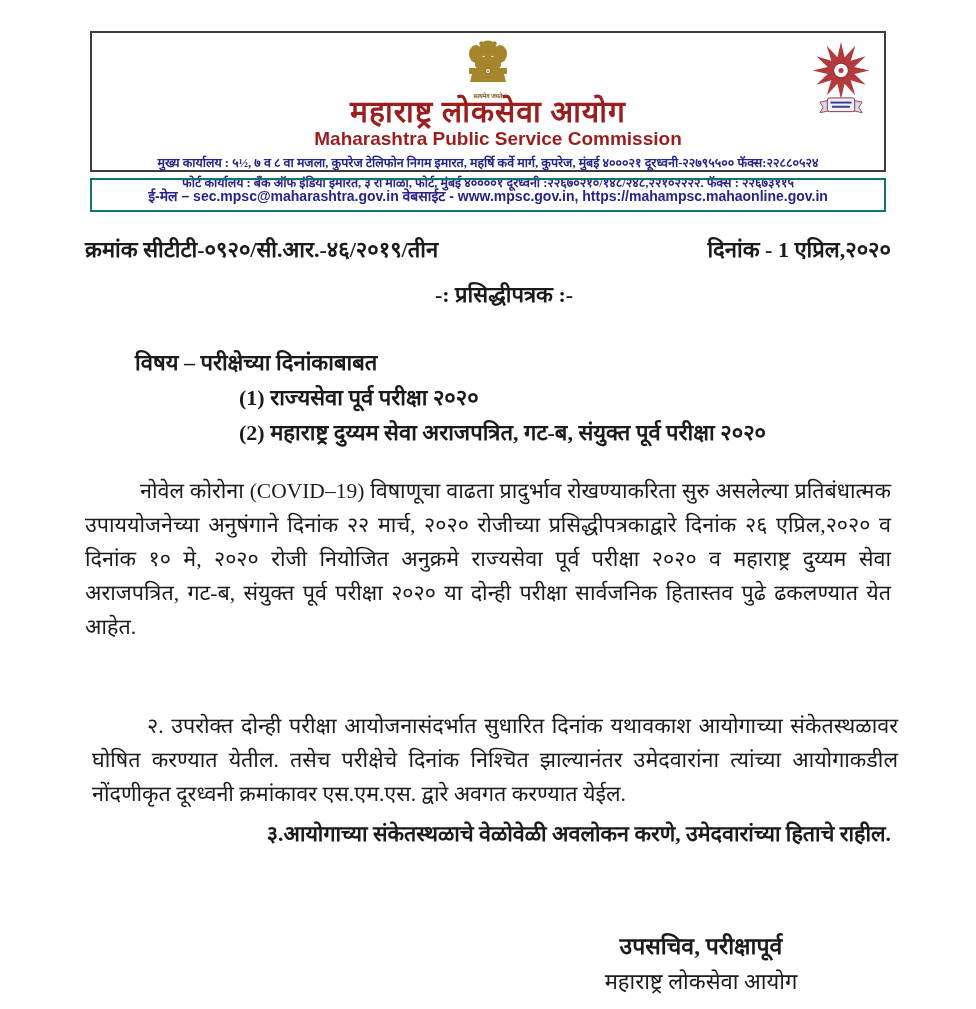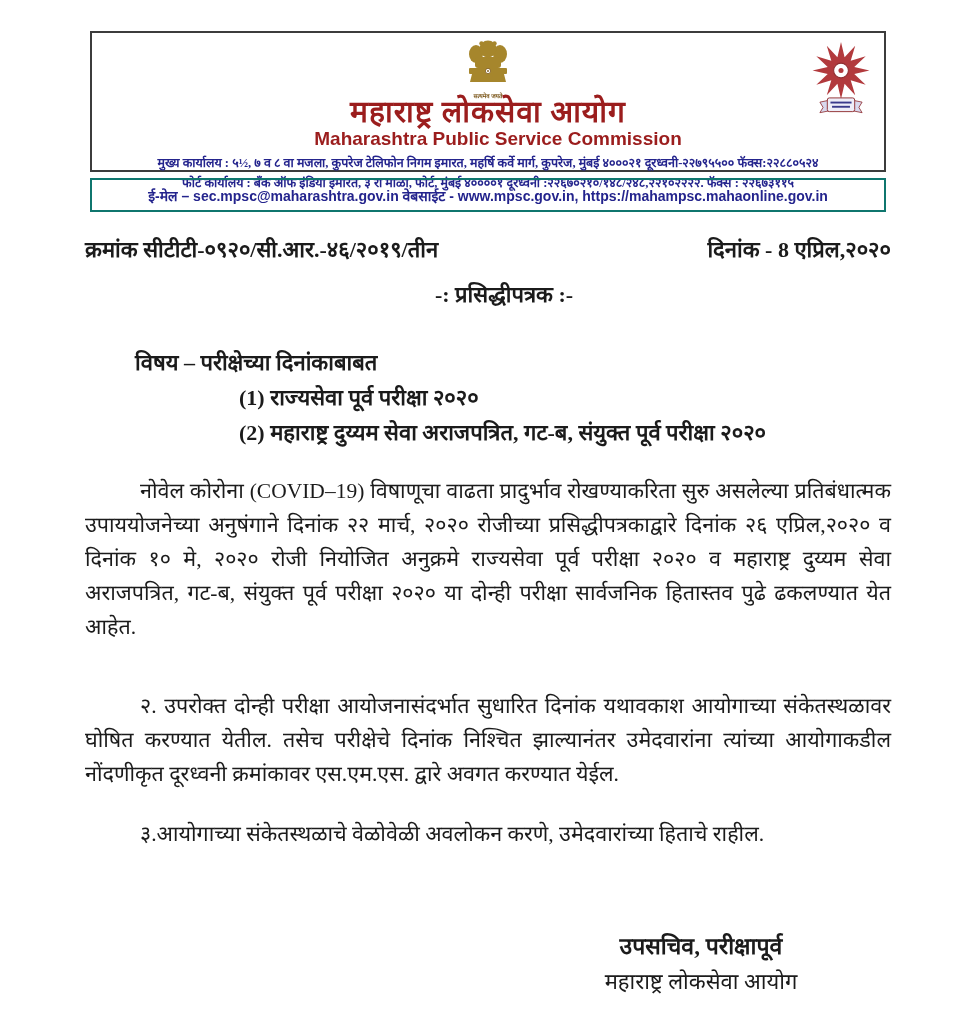--- a/index.html
+++ b/index.html
@@ -64,22 +64,22 @@
   }
   .subject-items { margin-left: 104px; }
 
   
   .para {
     position: absolute; left: 85px; width: 806px;
     font-size: 21.5px; line-height: 1.58; text-align: justify;
     text-indent: 55px;
   }
   .para-1 { top: 475px; }
-  .para-2 { top: 690px; }
-  .para-3 { top: 818px; text-align: left; }
+  .para-2 { top: 710px; margin-left: 7px; }
+  .para-3 { top: 818px; text-align: right; font-weight: bold; }
 
   
   .signature {
     position: absolute; right: 95px; top: 902px; width: 360px; text-align: center; margin-top: 28px;
   }
   .sig-designation { font-weight: bold; font-size: 23px; line-height: 1.5; }
   .sig-org { font-size: 22px; line-height: 1.5; }
 </style>
 </head>
 <body>
@@ -127,21 +127,21 @@
       <div>फोर्ट कार्यालय : बँक ऑफ इंडिया इमारत, ३ रा माळा, फोर्ट, मुंबई ४००००१ दूरध्वनी :२२६७०२१०/१४८/२४८,२२१०२२२२. फॅक्स : २२६७३११५</div>
     </div>
   </div>
 
   <div class="contact-box">
     <span>ई-मेल – sec.mpsc@maharashtra.gov.in   वेबसाईट - www.mpsc.gov.in, https://mahampsc.mahaonline.gov.in</span>
   </div>
 
   <div class="ref-row">
     <span>क्रमांक सीटीटी-०९२०/सी.आर.-४६/२०१९/तीन</span>
-    <span>दिनांक - 8 एप्रिल,२०२०</span>
+    <span>दिनांक - 1 एप्रिल,२०२०</span>
   </div>
 
   <div class="notice-title">-: प्रसिद्धीपत्रक :-</div>
 
   <div class="subject-block">
     <div>विषय – परीक्षेच्या दिनांकाबाबत</div>
     <div class="subject-items">
       <div>(1) राज्यसेवा पूर्व परीक्षा २०२०</div>
       <div>(2) महाराष्ट्र दुय्यम सेवा अराजपत्रित, गट-ब, संयुक्त पूर्व परीक्षा २०२०</div>
     </div>

